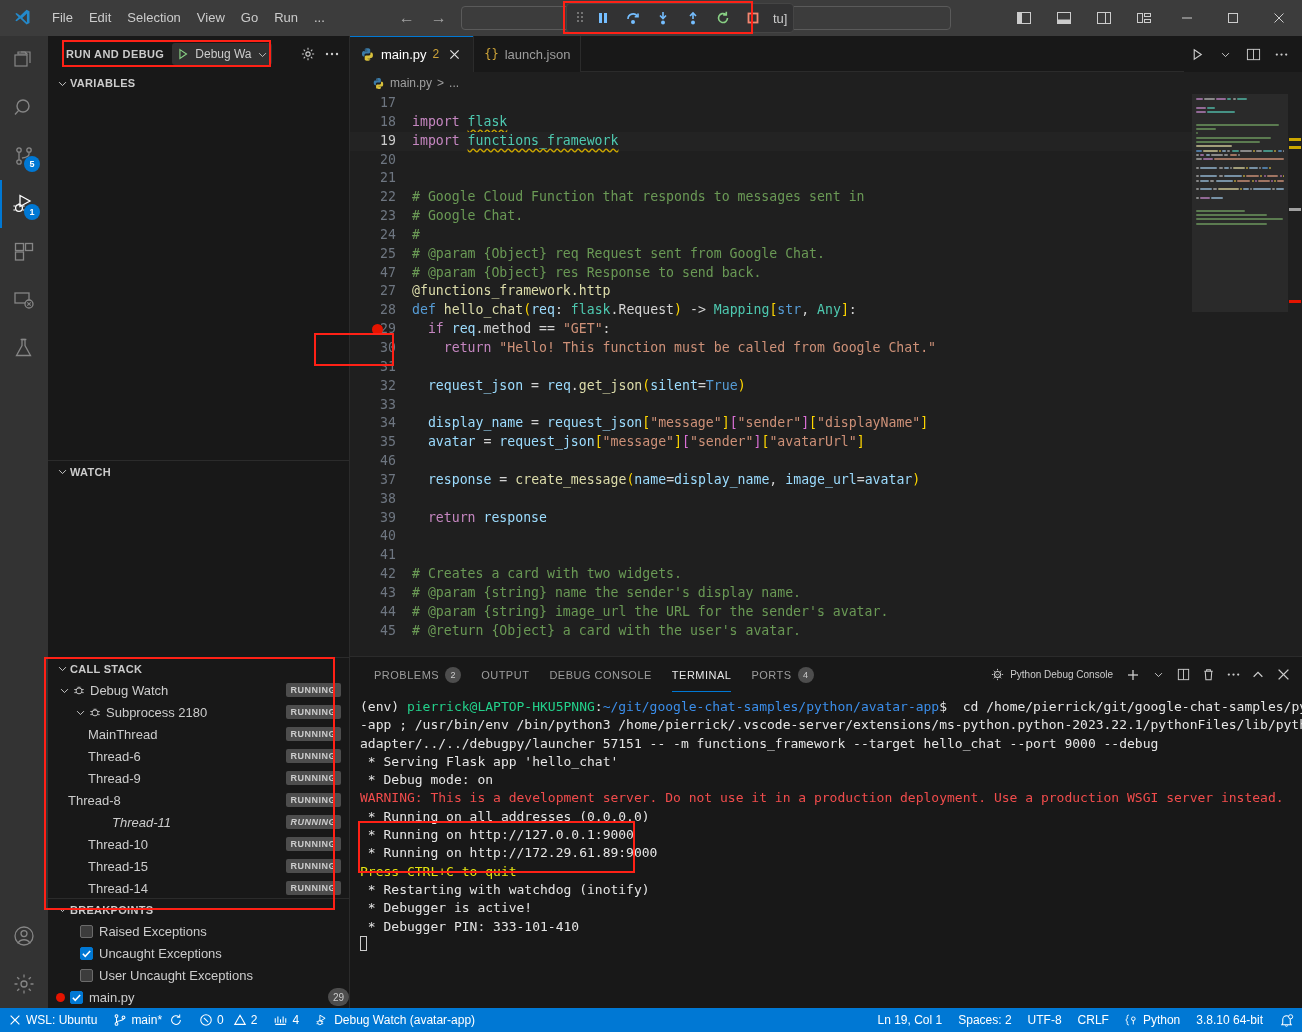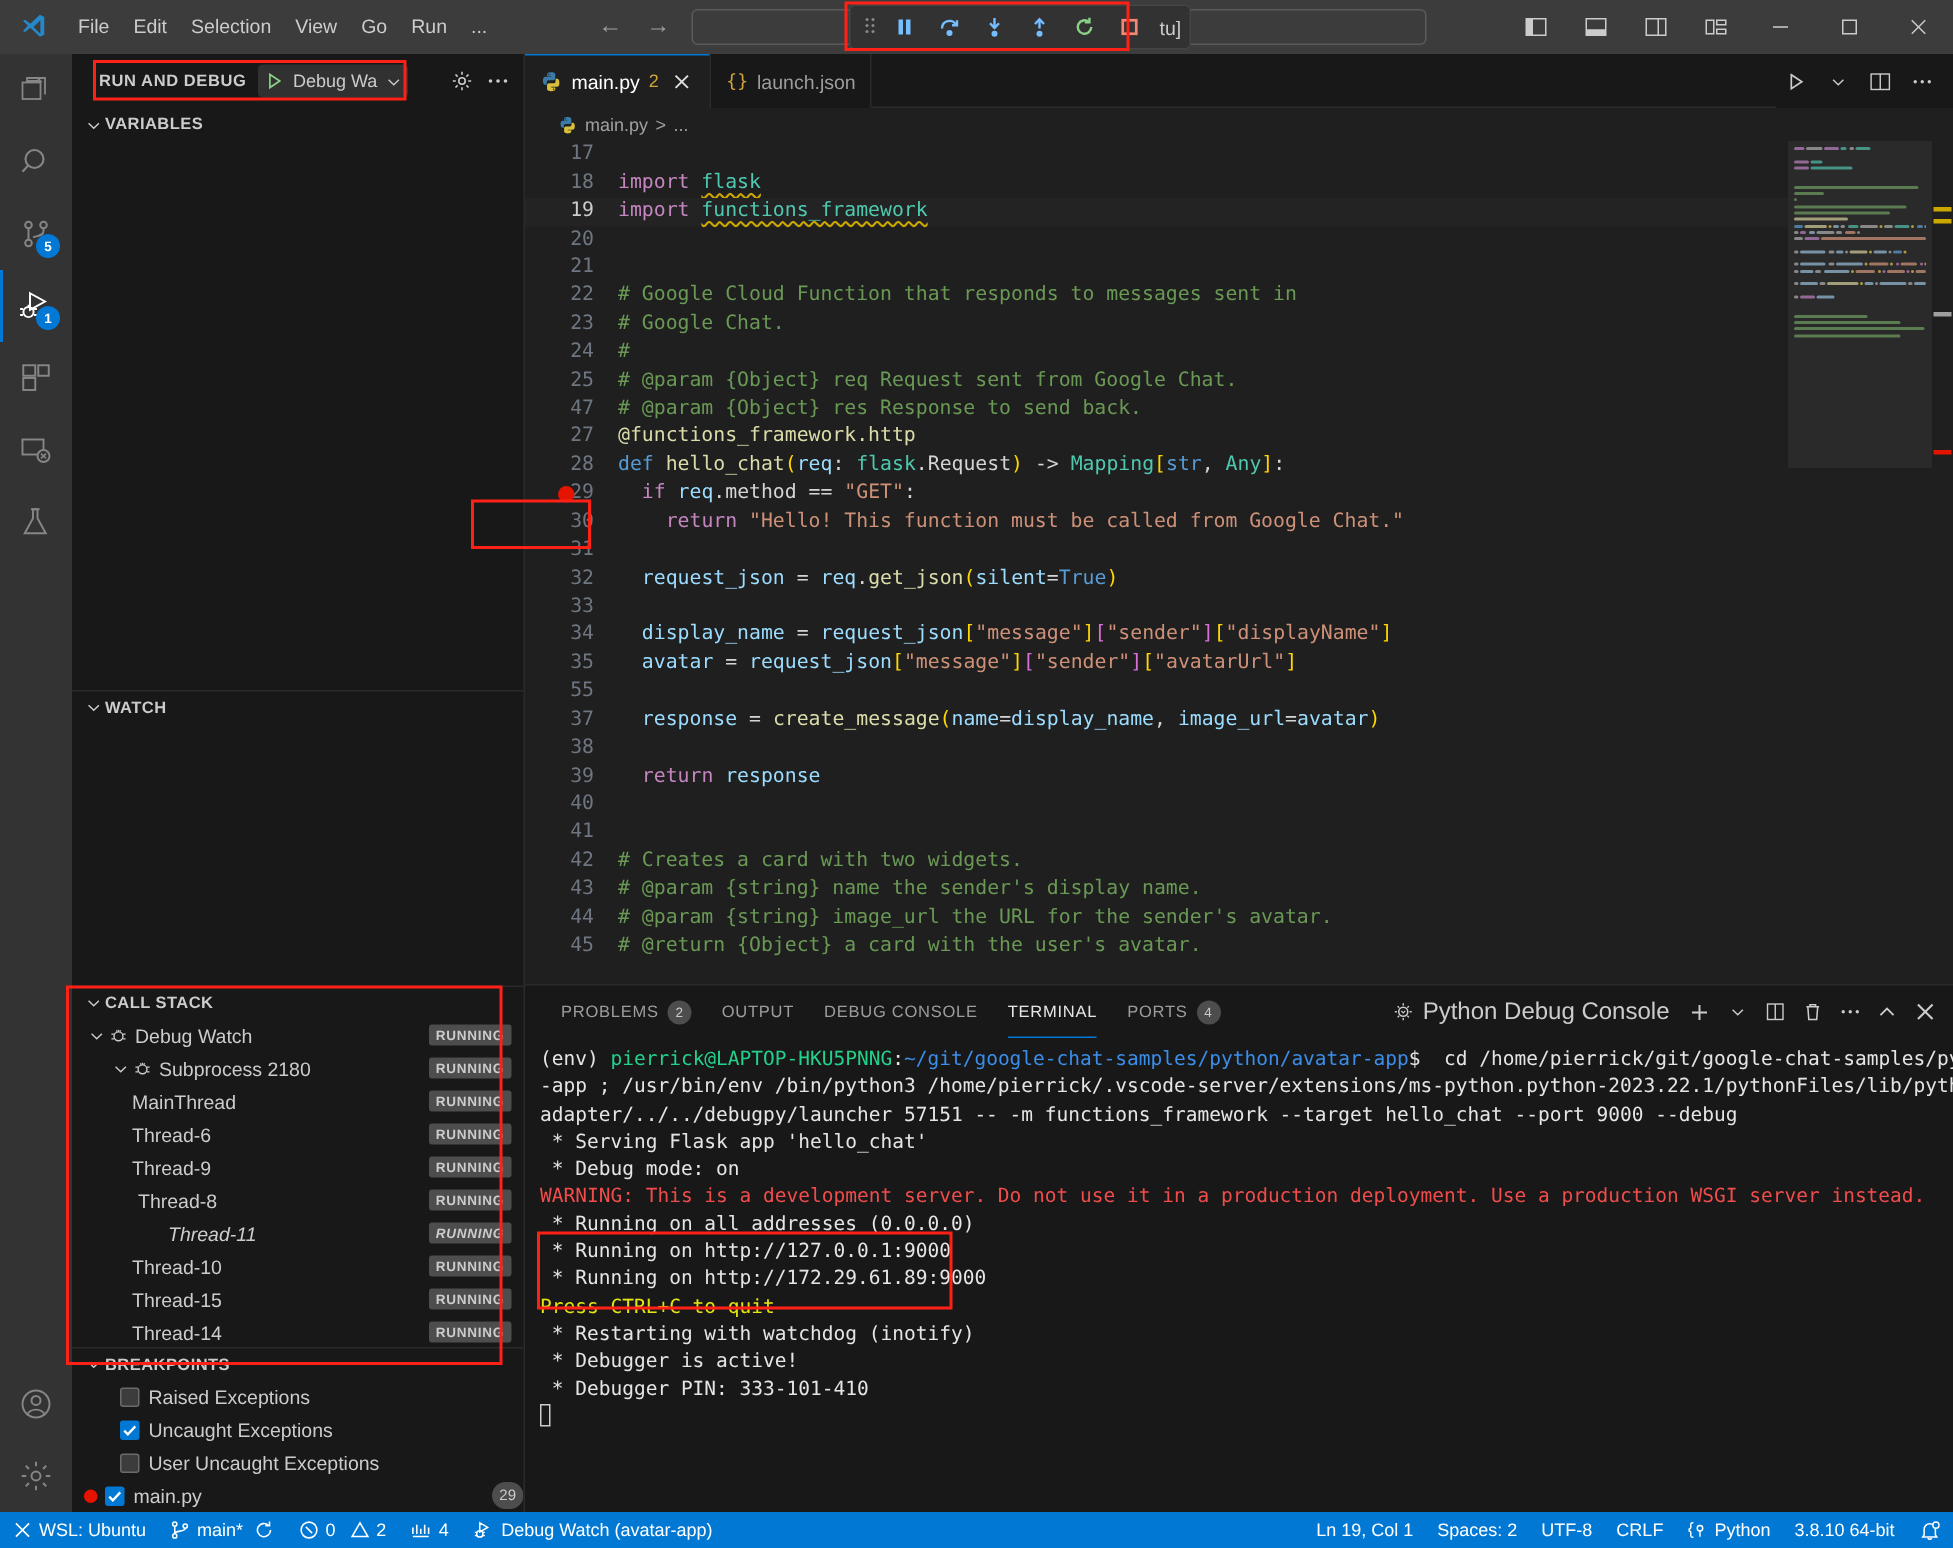--- a/index.html
+++ b/index.html
@@ -173,21 +173,21 @@
   .panel { height: 352px; flex: 0 0 352px; background: #181818; display: flex; flex-direction: column; border-top: 1px solid #2b2b2b; }
   .panel-tabs { height: 35px; flex: 0 0 35px; display: flex; align-items: center; padding-left: 14px; gap: 0; }
   .ptab {
     font-size: 11px; letter-spacing: .5px; color: #9d9d9d; padding: 0 10px; height: 35px;
     display: flex; align-items: center; gap: 6px; cursor: default; position: relative; text-transform: uppercase;
   }
   .ptab.active { color: #e7e7e7; }
   .ptab.active::after { content: ""; position: absolute; left: 10px; right: 10px; bottom: 0; height: 1px; background: #0078d4; }
   .ptab-badge { background: #4d4d4d; color: #ccc; border-radius: 9px; font-size: 9px; min-width: 16px; height: 16px; display: flex; align-items: center; justify-content: center; padding: 0 4px; }
   .panel-right { margin-left: auto; display: flex; align-items: center; gap: 3px; padding-right: 8px; }
-  .pr-label { font-size: 16px; color: #cccccc; display: flex; align-items: center; gap: 5px; margin-right: 6px; }
+  .pr-label { font-size: 10px; color: #cccccc; display: flex; align-items: center; gap: 5px; margin-right: 6px; }
   .pr-btn { width: 22px; height: 22px; display: flex; align-items: center; justify-content: center; color: #cccccc; border-radius: 3px; cursor: default; }
 
   .terminal {
     flex: 1 1 auto; padding: 6px 10px 0 10px; overflow: hidden; position: relative;
     font-family: "DejaVu Sans Mono", monospace; font-size: 13px; line-height: 18.3px; color: #cccccc;
   }
   .tline { white-space: pre; }
   .c-green { color: #23d18b; }
   .c-blue  { color: #3b8eea; }
   .c-white { color: #e5e5e5; }
@@ -497,21 +497,21 @@
             <span class="cs-state">RUNNING</span>
           </div>
           <div class="cs-row" style="padding-left: 40px;">
             <span class="cs-label">Thread-6</span>
             <span class="cs-state">RUNNING</span>
           </div>
           <div class="cs-row" style="padding-left: 40px;">
             <span class="cs-label">Thread-9</span>
             <span class="cs-state">RUNNING</span>
           </div>
-          <div class="cs-row" style="padding-left: 44px;">
+          <div class="cs-row" style="padding-left: 20px;">
             <span class="cs-label">Thread-8</span>
             <span class="cs-state">RUNNING</span>
           </div>
           <div class="cs-row" style="padding-left: 64px; font-style: italic;">
             <span class="cs-label">Thread-11</span>
             <span class="cs-state">RUNNING</span>
           </div>
           <div class="cs-row" style="padding-left: 40px;">
             <span class="cs-label">Thread-10</span>
             <span class="cs-state">RUNNING</span>
@@ -643,21 +643,21 @@
             <div class="codeline" style="position: relative;"><span class="gutter-num">47</span><span class="code-text"><span class="t-com"># @param {Object} res Response to send back.</span></span></div>
             <div class="codeline" style="position: relative;"><span class="gutter-num">27</span><span class="code-text"><span class="t-deco">@functions_framework.http</span></span></div>
             <div class="codeline" style="position: relative;"><span class="gutter-num">28</span><span class="code-text"><span class="t-kw2">def </span><span class="t-fn">hello_chat</span><span class="t-brk1">(</span><span class="t-var">req</span><span class="t-pln">: </span><span class="t-cls">flask</span><span class="t-pln">.Request</span><span class="t-brk1">)</span><span class="t-pln"> -&gt; </span><span class="t-cls">Mapping</span><span class="t-brk1">[</span><span class="t-kw2">str</span><span class="t-pln">, </span><span class="t-cls">Any</span><span class="t-brk1">]</span><span class="t-pln">:</span></span></div>
             <div class="codeline" style="position: relative;"><span class="bpdot-gutter" style="top:4px;"></span><span class="gutter-num">29</span><span class="code-text"><span class="t-pln">  </span><span class="t-kw">if </span><span class="t-var">req</span><span class="t-pln">.method </span><span class="t-pln">== </span><span class="t-str">"GET"</span><span class="t-pln">:</span></span></div>
             <div class="codeline" style="position: relative;"><span class="gutter-num">30</span><span class="code-text"><span class="t-pln">    </span><span class="t-kw">return </span><span class="t-str">"Hello! This function must be called from Google Chat."</span></span></div>
             <div class="codeline" style="position: relative;"><span class="gutter-num">31</span><span class="code-text"></span></div>
             <div class="codeline" style="position: relative;"><span class="gutter-num">32</span><span class="code-text"><span class="t-pln">  </span><span class="t-var">request_json</span><span class="t-pln"> = </span><span class="t-var">req</span><span class="t-pln">.</span><span class="t-fn">get_json</span><span class="t-brk1">(</span><span class="t-var">silent</span><span class="t-pln">=</span><span class="t-kw2">True</span><span class="t-brk1">)</span></span></div>
             <div class="codeline" style="position: relative;"><span class="gutter-num">33</span><span class="code-text"></span></div>
             <div class="codeline" style="position: relative;"><span class="gutter-num">34</span><span class="code-text"><span class="t-pln">  </span><span class="t-var">display_name</span><span class="t-pln"> = </span><span class="t-var">request_json</span><span class="t-brk1">[</span><span class="t-str">"message"</span><span class="t-brk1">]</span><span class="t-brk2">[</span><span class="t-str">"sender"</span><span class="t-brk2">]</span><span class="t-brk1">[</span><span class="t-str">"displayName"</span><span class="t-brk1">]</span></span></div>
             <div class="codeline" style="position: relative;"><span class="gutter-num">35</span><span class="code-text"><span class="t-pln">  </span><span class="t-var">avatar</span><span class="t-pln"> = </span><span class="t-var">request_json</span><span class="t-brk1">[</span><span class="t-str">"message"</span><span class="t-brk1">]</span><span class="t-brk2">[</span><span class="t-str">"sender"</span><span class="t-brk2">]</span><span class="t-brk1">[</span><span class="t-str">"avatarUrl"</span><span class="t-brk1">]</span></span></div>
-            <div class="codeline" style="position: relative;"><span class="gutter-num">55</span><span class="code-text"></span></div>
+            <div class="codeline" style="position: relative;"><span class="gutter-num">46</span><span class="code-text"></span></div>
             <div class="codeline" style="position: relative;"><span class="gutter-num">37</span><span class="code-text"><span class="t-pln">  </span><span class="t-var">response</span><span class="t-pln"> = </span><span class="t-fn">create_message</span><span class="t-brk1">(</span><span class="t-var">name</span><span class="t-pln">=</span><span class="t-var">display_name</span><span class="t-pln">, </span><span class="t-var">image_url</span><span class="t-pln">=</span><span class="t-var">avatar</span><span class="t-brk1">)</span></span></div>
             <div class="codeline" style="position: relative;"><span class="gutter-num">38</span><span class="code-text"></span></div>
             <div class="codeline" style="position: relative;"><span class="gutter-num">39</span><span class="code-text"><span class="t-pln">  </span><span class="t-kw">return </span><span class="t-var">response</span></span></div>
             <div class="codeline" style="position: relative;"><span class="gutter-num">40</span><span class="code-text"></span></div>
             <div class="codeline" style="position: relative;"><span class="gutter-num">41</span><span class="code-text"></span></div>
             <div class="codeline" style="position: relative;"><span class="gutter-num">42</span><span class="code-text"><span class="t-com"># Creates a card with two widgets.</span></span></div>
             <div class="codeline" style="position: relative;"><span class="gutter-num">43</span><span class="code-text"><span class="t-com"># @param {string} name the sender's display name.</span></span></div>
             <div class="codeline" style="position: relative;"><span class="gutter-num">44</span><span class="code-text"><span class="t-com"># @param {string} image_url the URL for the sender's avatar.</span></span></div>
             <div class="codeline" style="position: relative;"><span class="gutter-num">45</span><span class="code-text"><span class="t-com"># @return {Object} a card with the user's avatar.</span></span></div>
           </div>

